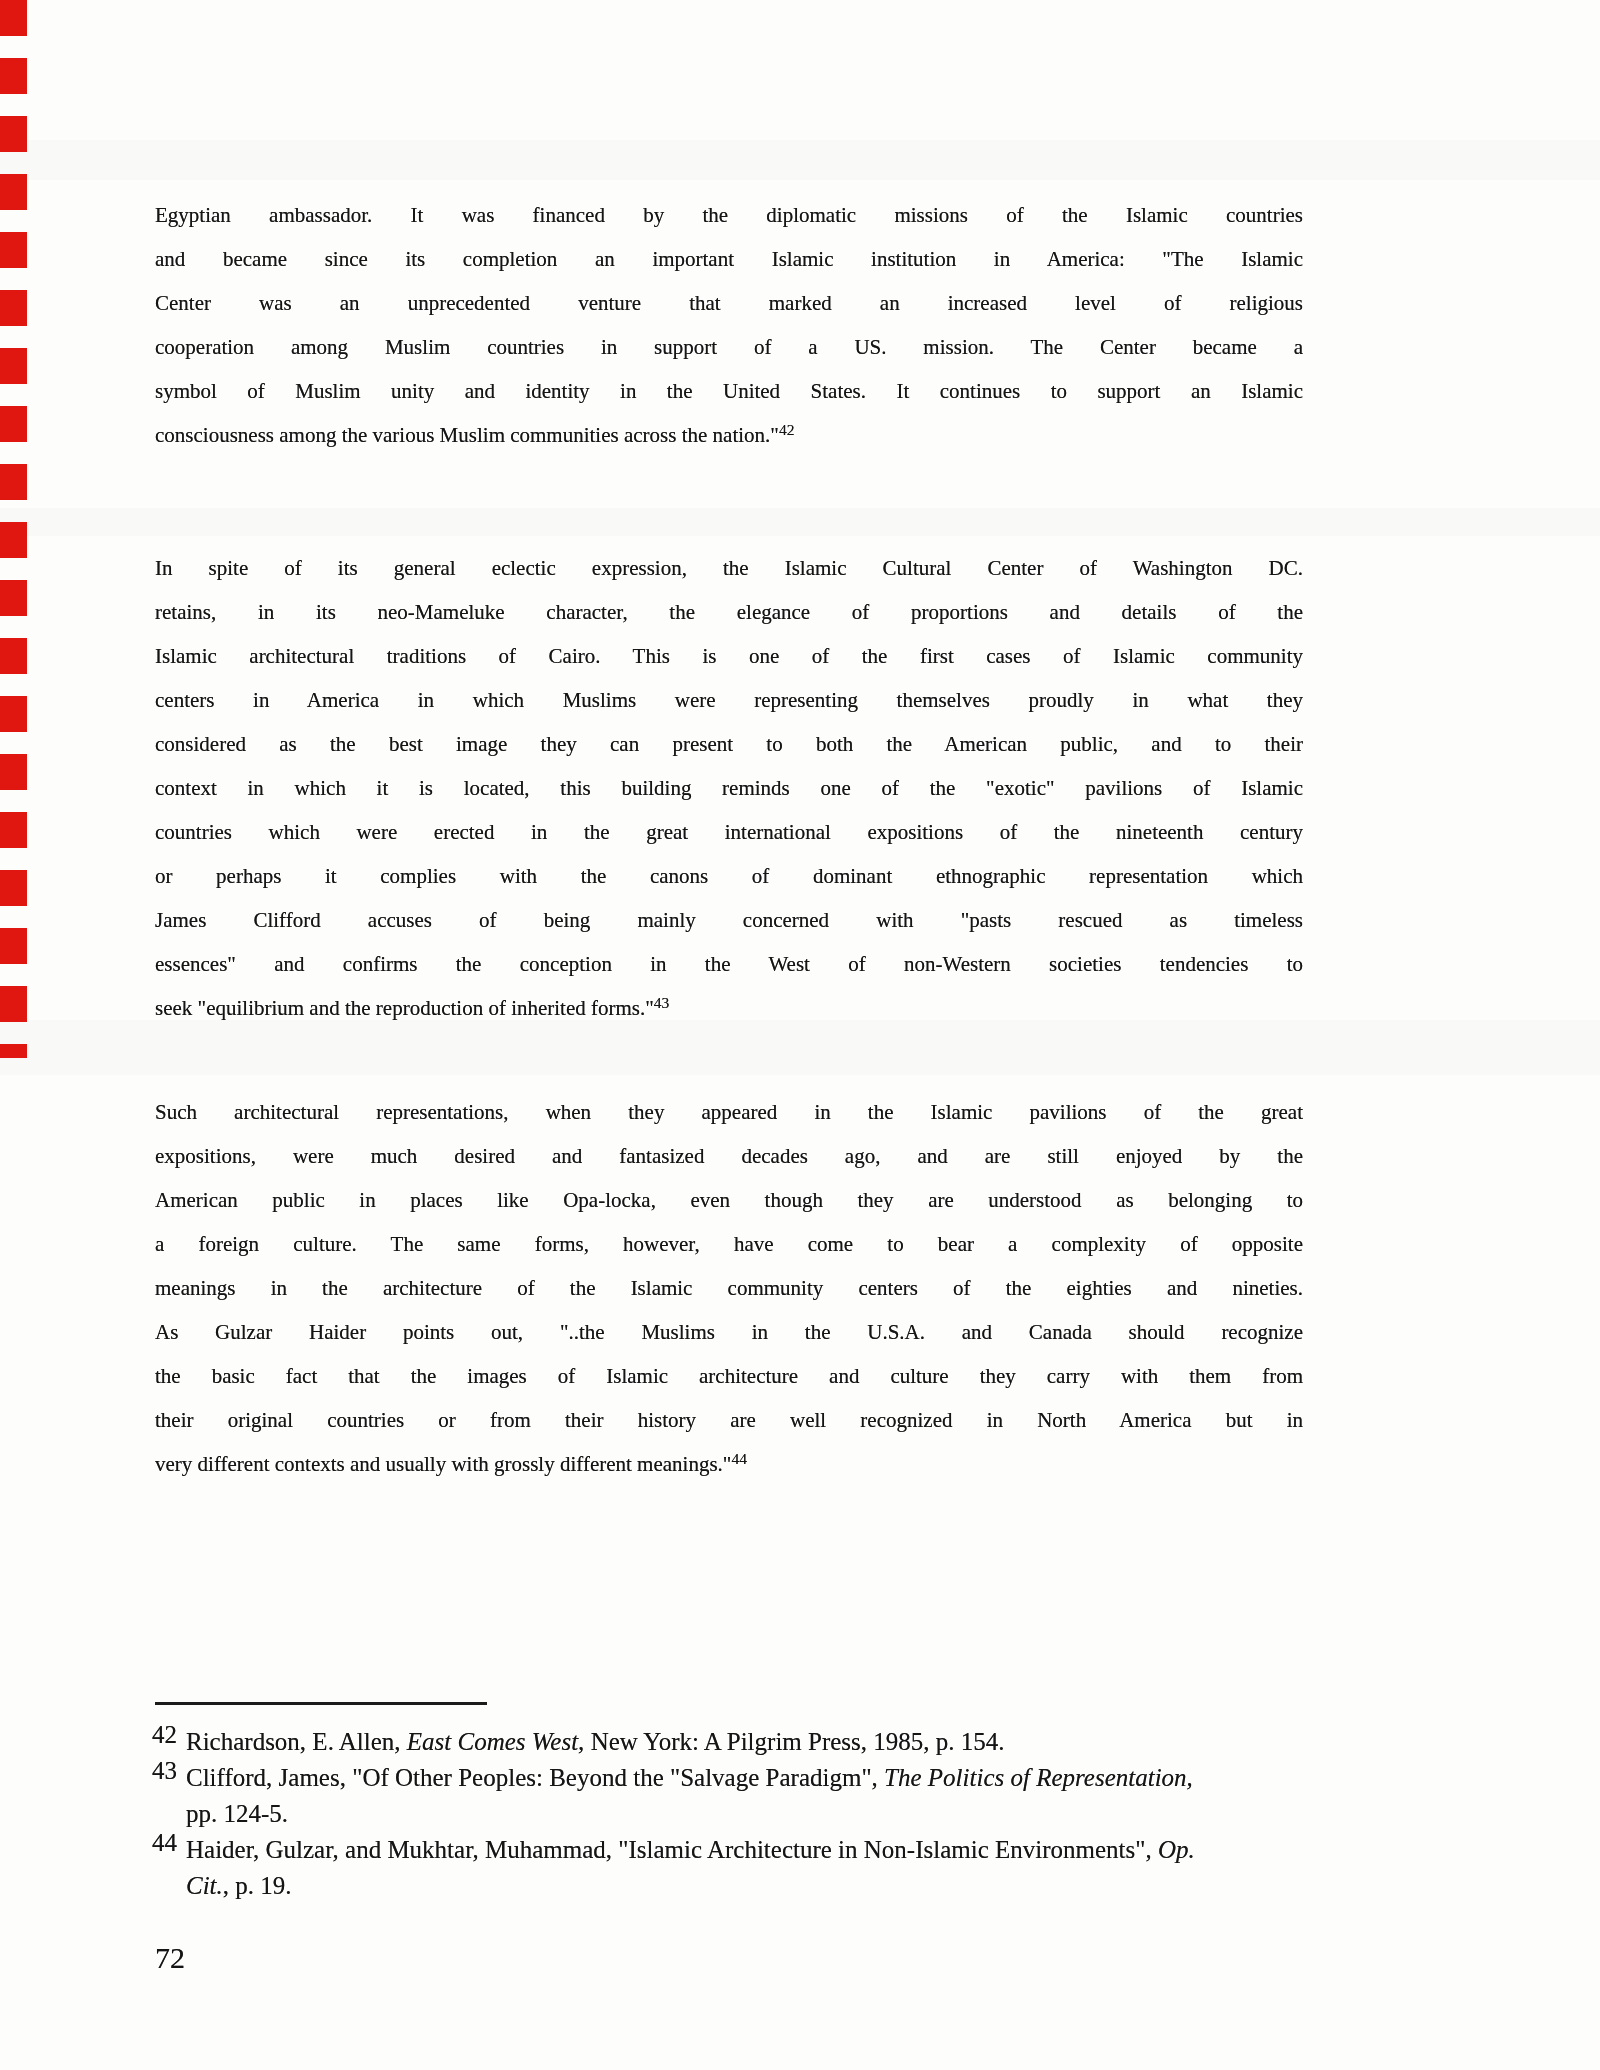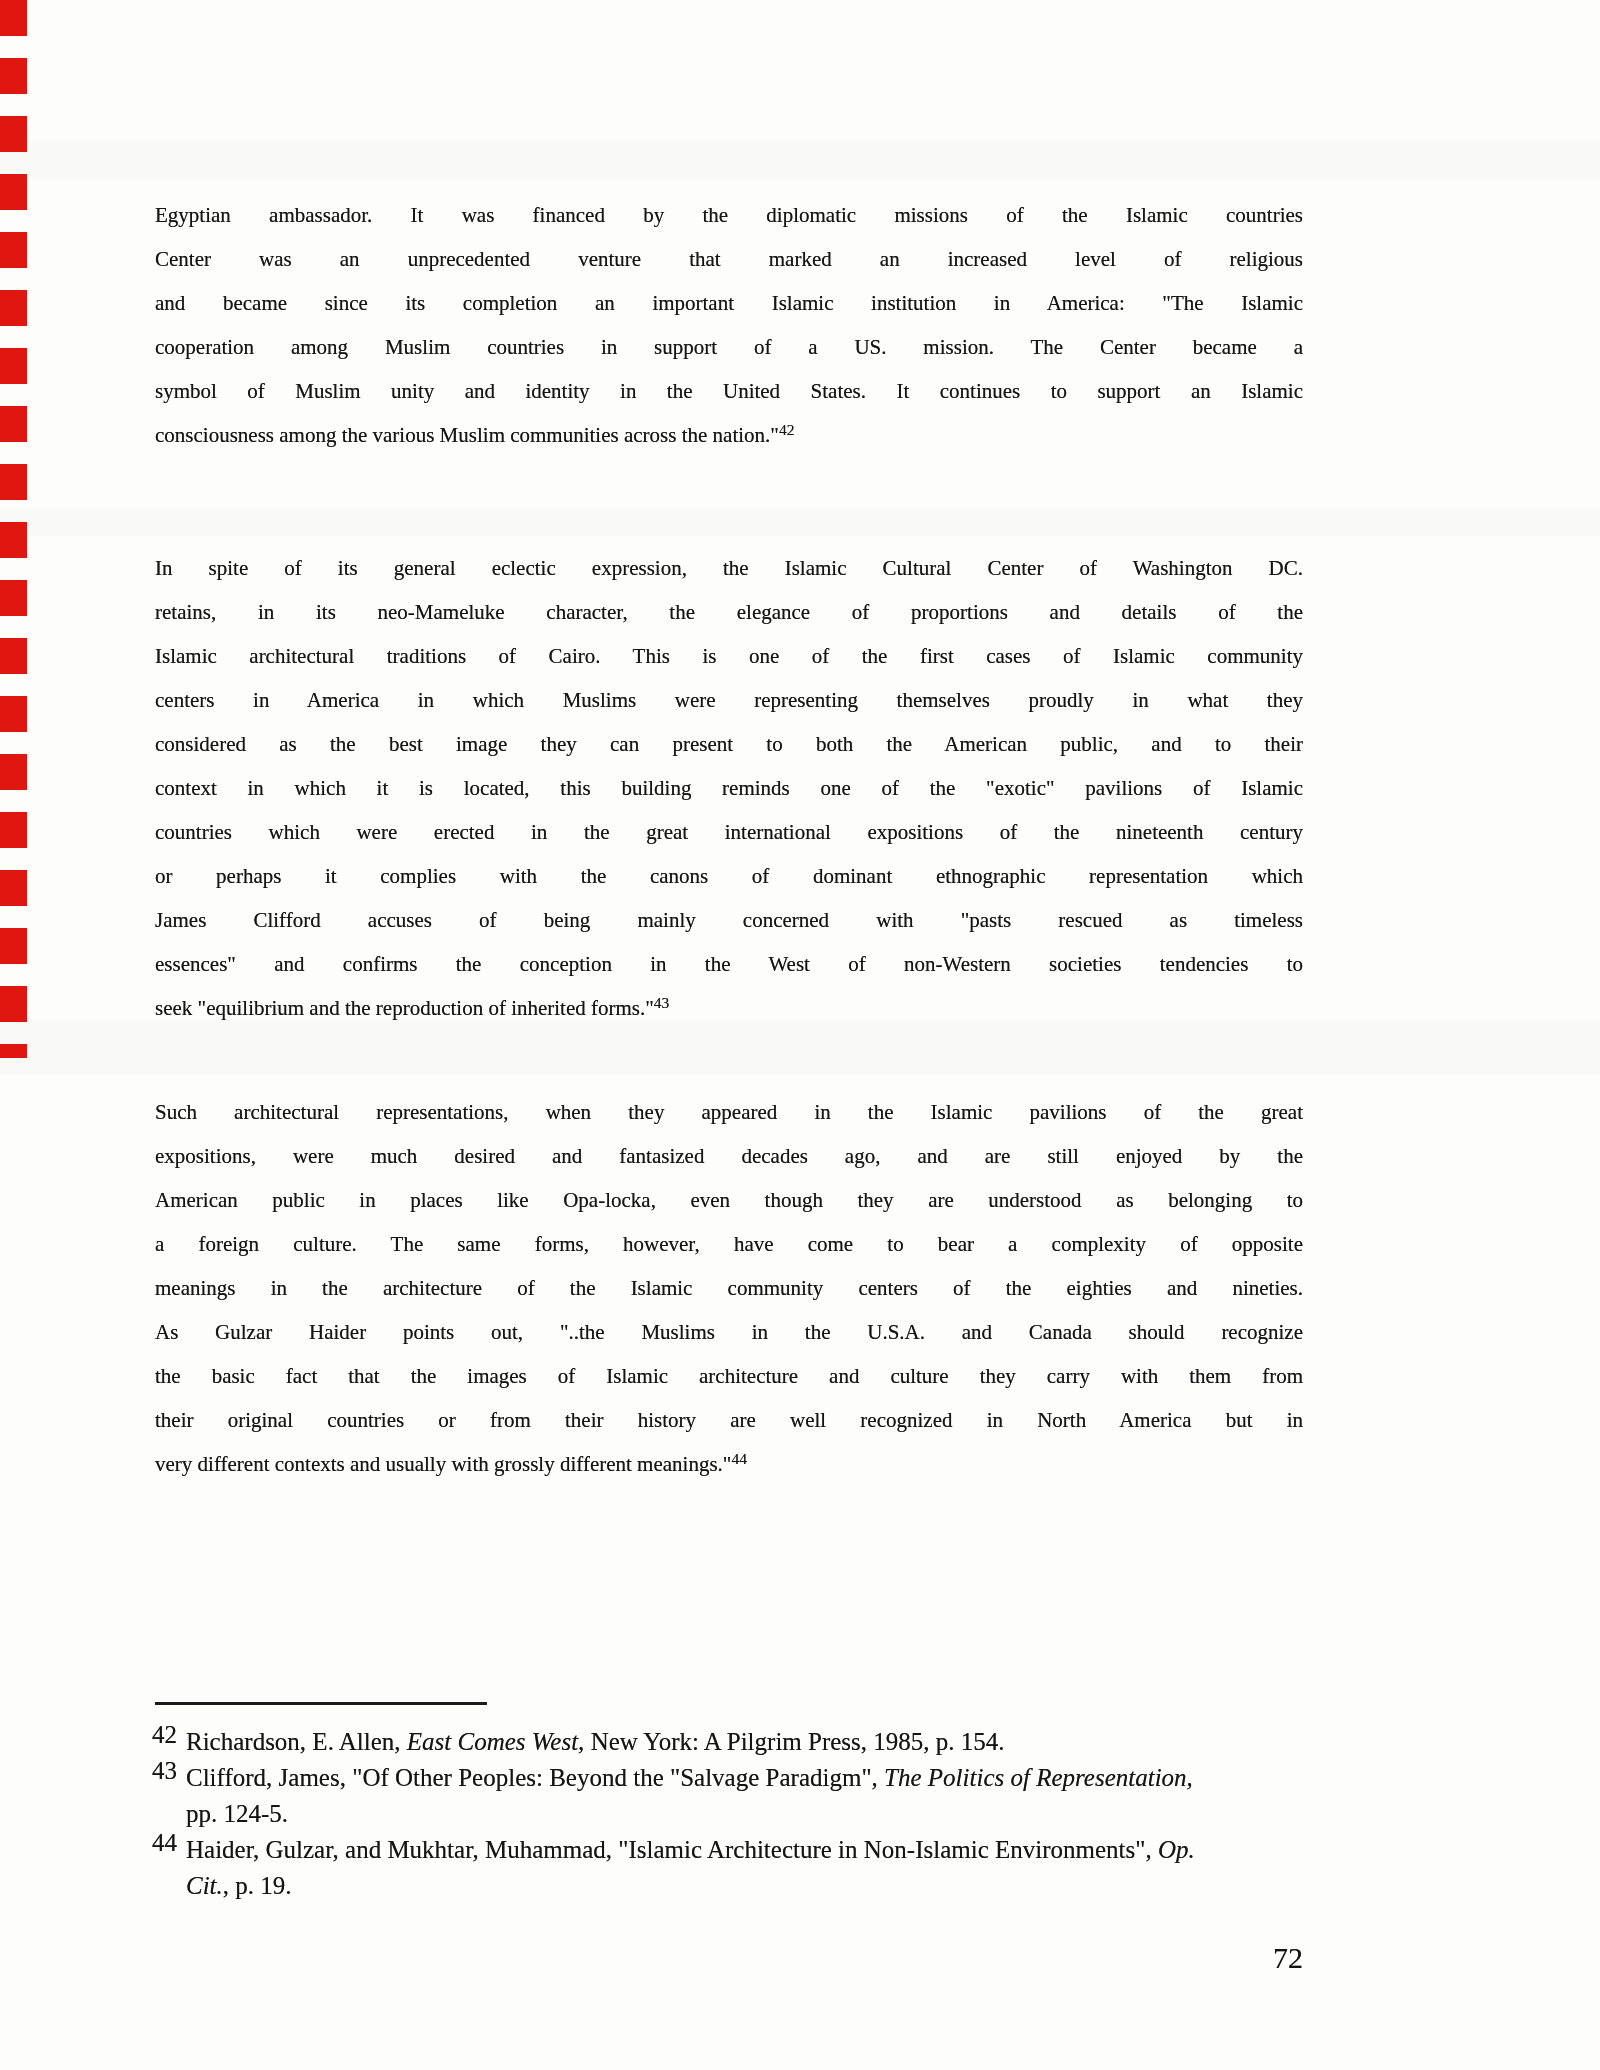--- a/index.html
+++ b/index.html
@@ -52,38 +52,38 @@
     color:#151515;font-size:25px;line-height:36px;
     text-shadow:0 0 0.5px rgba(10,10,10,0.6);
   }
   .footnote{position:relative;padding-left:34px;}
   .fn-num{
     position:absolute;left:0;top:-7px;font-size:25px;
   }
   .fn-line{height:36px;overflow:hidden;}
   .page-number{
     position:absolute;left:155px;top:1941px;width:1148px;
-    text-align:right;font-size:30px;color:#141414;
+    text-align:left;font-size:30px;color:#141414;
     text-shadow:0 0 0.5px rgba(10,10,10,0.6);
   }
 </style>
 </head>
 <body>
 
 <div class="page">
   <div class="band b1"></div>
   <div class="band b2"></div>
   <div class="band b3"></div>
   <div class="edge-marks"></div>
 
   <div class="text-col">
       <div class="para gap-a">
         <div class="line"><span>Egyptian ambassador. It was financed by the diplomatic missions of the Islamic countries</span></div>
+        <div class="line"><span>and became since its completion an important Islamic institution in America: "The Islamic</span></div>
         <div class="line"><span>Center was an unprecedented venture that marked an increased level of religious</span></div>
-        <div class="line"><span>and became since its completion an important Islamic institution in America: "The Islamic</span></div>
         <div class="line"><span>cooperation among Muslim countries in support of a US. mission. The Center became a</span></div>
         <div class="line"><span>symbol of Muslim unity and identity in the United States. It continues to support an Islamic</span></div>
         <div class="line last"><span>consciousness among the various Muslim communities across the nation."</span><span class="sup">42</span></div>
       </div>
       <div class="para gap-b">
         <div class="line"><span>In spite of its general eclectic expression, the Islamic Cultural Center of Washington DC.</span></div>
         <div class="line"><span>retains, in its neo-Mameluke character, the elegance of proportions and details of the</span></div>
         <div class="line"><span>Islamic architectural traditions of Cairo. This is one of the first cases of Islamic community</span></div>
         <div class="line"><span>centers in America in which Muslims were representing themselves proudly in what they</span></div>
         <div class="line"><span>considered as the best image they can present to both the American public, and to their</span></div>

